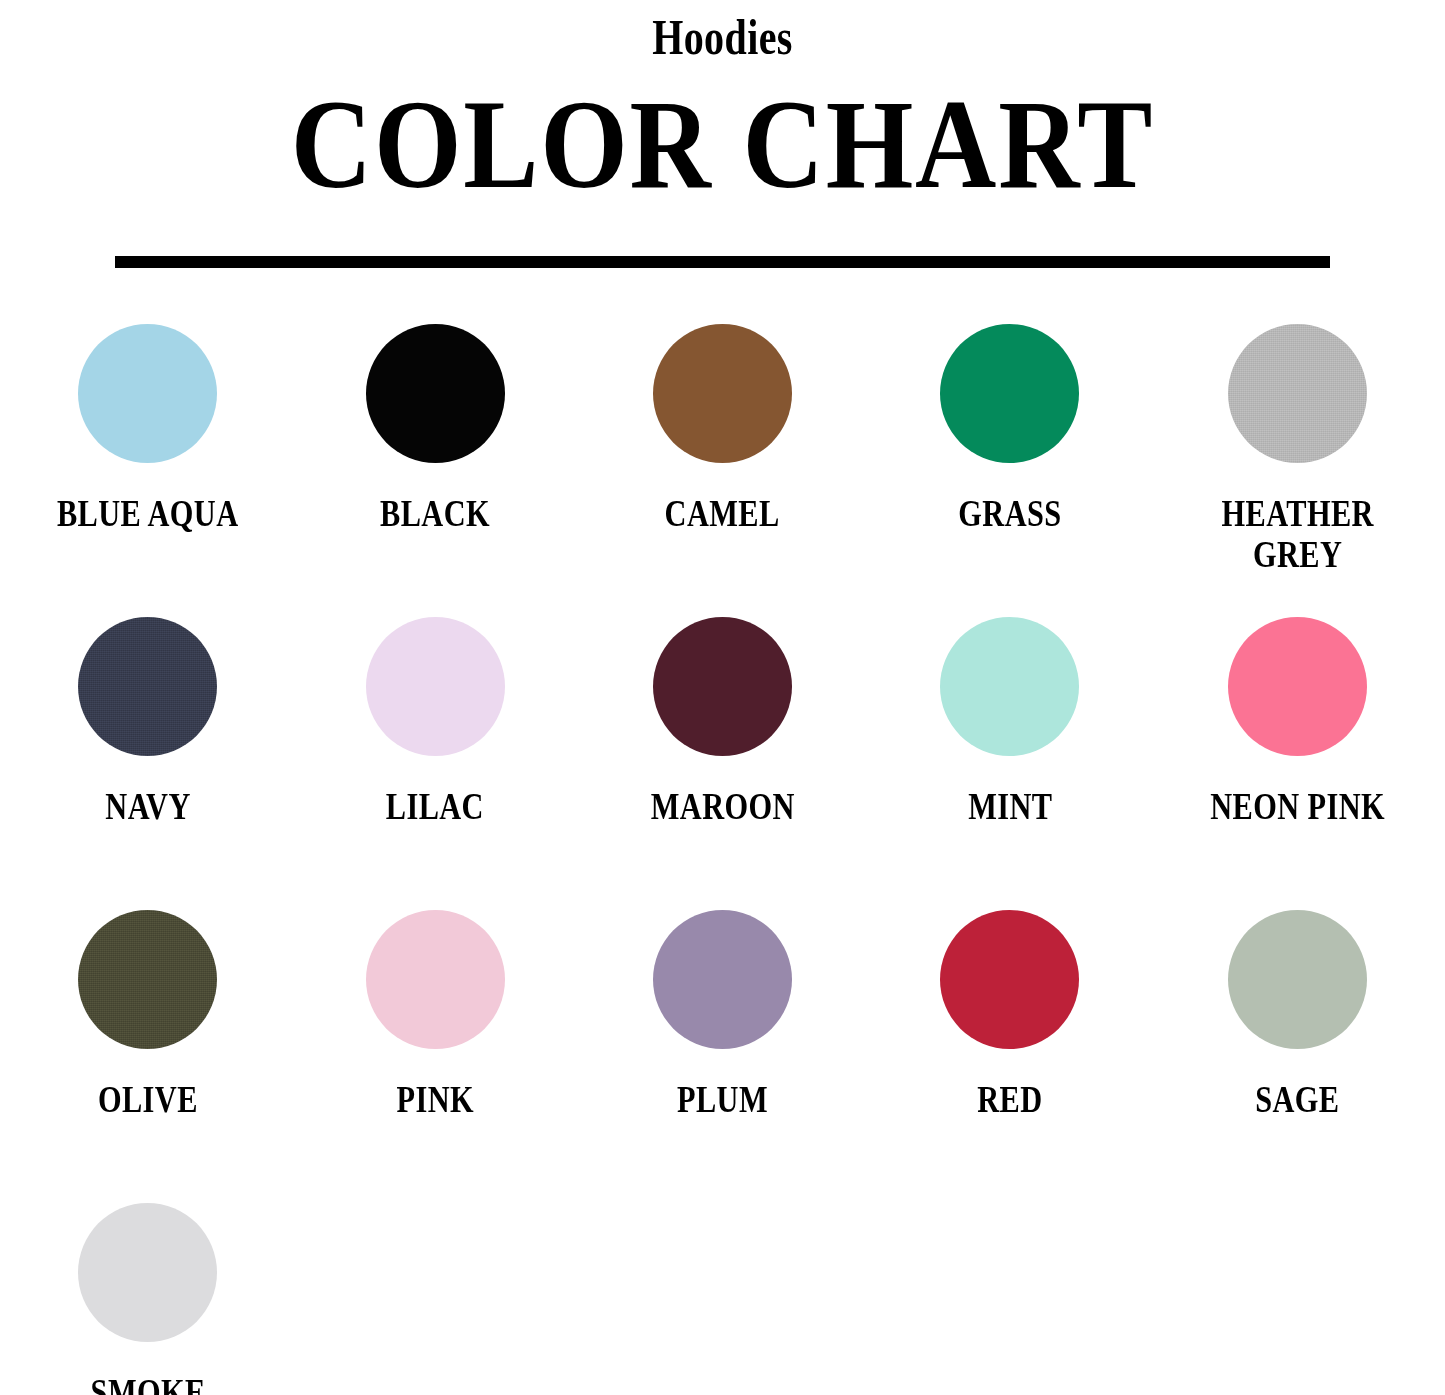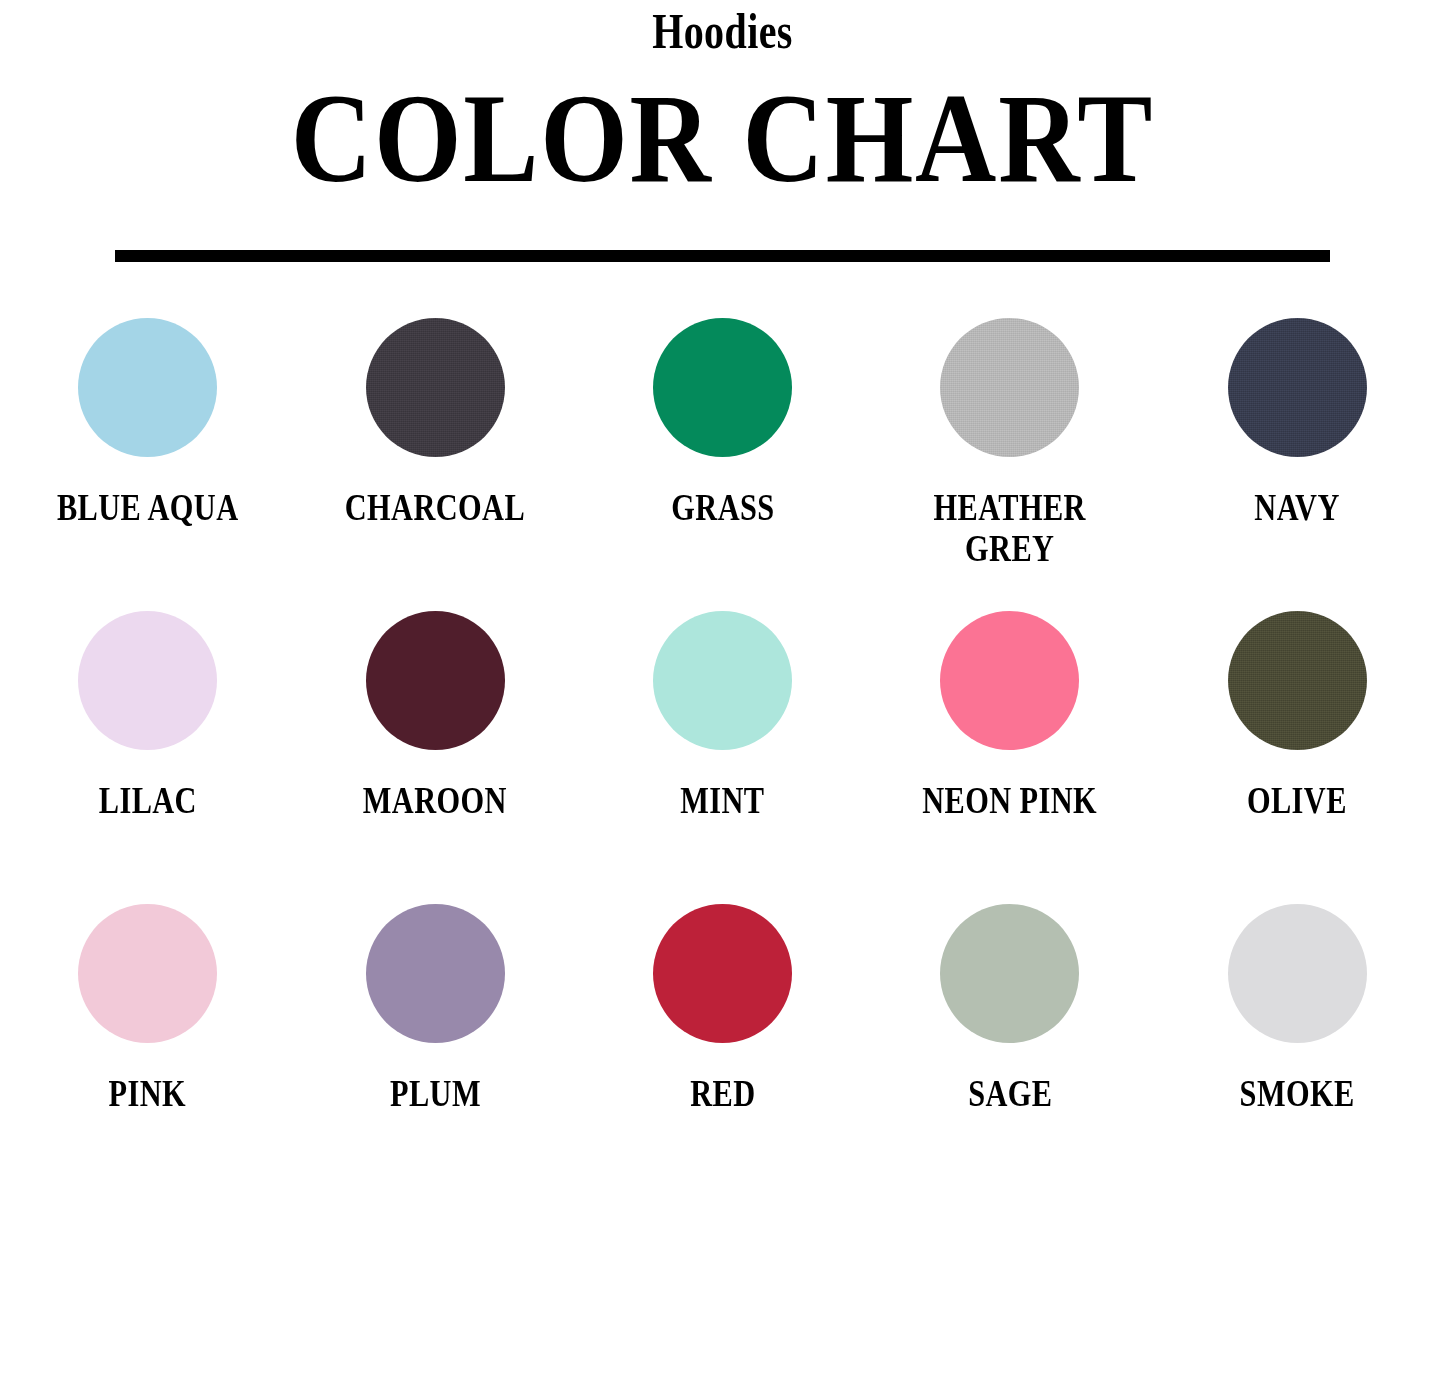--- a/index.html
+++ b/index.html
@@ -19,21 +19,21 @@
   .page {
     position: relative;
     width: 1445px;
     height: 1395px;
     background: #ffffff;
   }
 
   
   .header {
     text-align: center;
-    padding-top: 2px;
+    padding-top: 8px;
   }
   .subtitle {
     font-family: "Liberation Serif", "DejaVu Serif", serif;
     font-weight: 700;
     font-size: 50px;
     line-height: 58px;
     letter-spacing: 0.5px;
     transform: scaleX(0.80);
     transform-origin: center top;
     margin: 0;
@@ -113,22 +113,26 @@
     <div class="main-title">COLOR CHART</div>
     <div class="rule"></div>
   </div>
 
   <div class="grid">
       <div class="cell">
         <div class="swatch" style="background: rgb(164, 213, 231);"></div>
         <div class="swatch-label">BLUE AQUA</div>
       </div>
       <div class="cell">
-        <div class="swatch textured" style="background: rgb(62, 58, 65);"></div>
-        <div class="swatch-label">CHARCOAL</div>
+        <div class="swatch" style="background: rgb(5, 5, 5);"></div>
+        <div class="swatch-label">BLACK</div>
+      </div>
+      <div class="cell">
+        <div class="swatch" style="background: rgb(133, 86, 49);"></div>
+        <div class="swatch-label">CAMEL</div>
       </div>
       <div class="cell">
         <div class="swatch" style="background: rgb(4, 138, 91);"></div>
         <div class="swatch-label">GRASS</div>
       </div>
       <div class="cell">
         <div class="swatch textured" style="background: rgb(182, 182, 182);"></div>
         <div class="swatch-label">HEATHER GREY</div>
       </div>
       <div class="cell">

